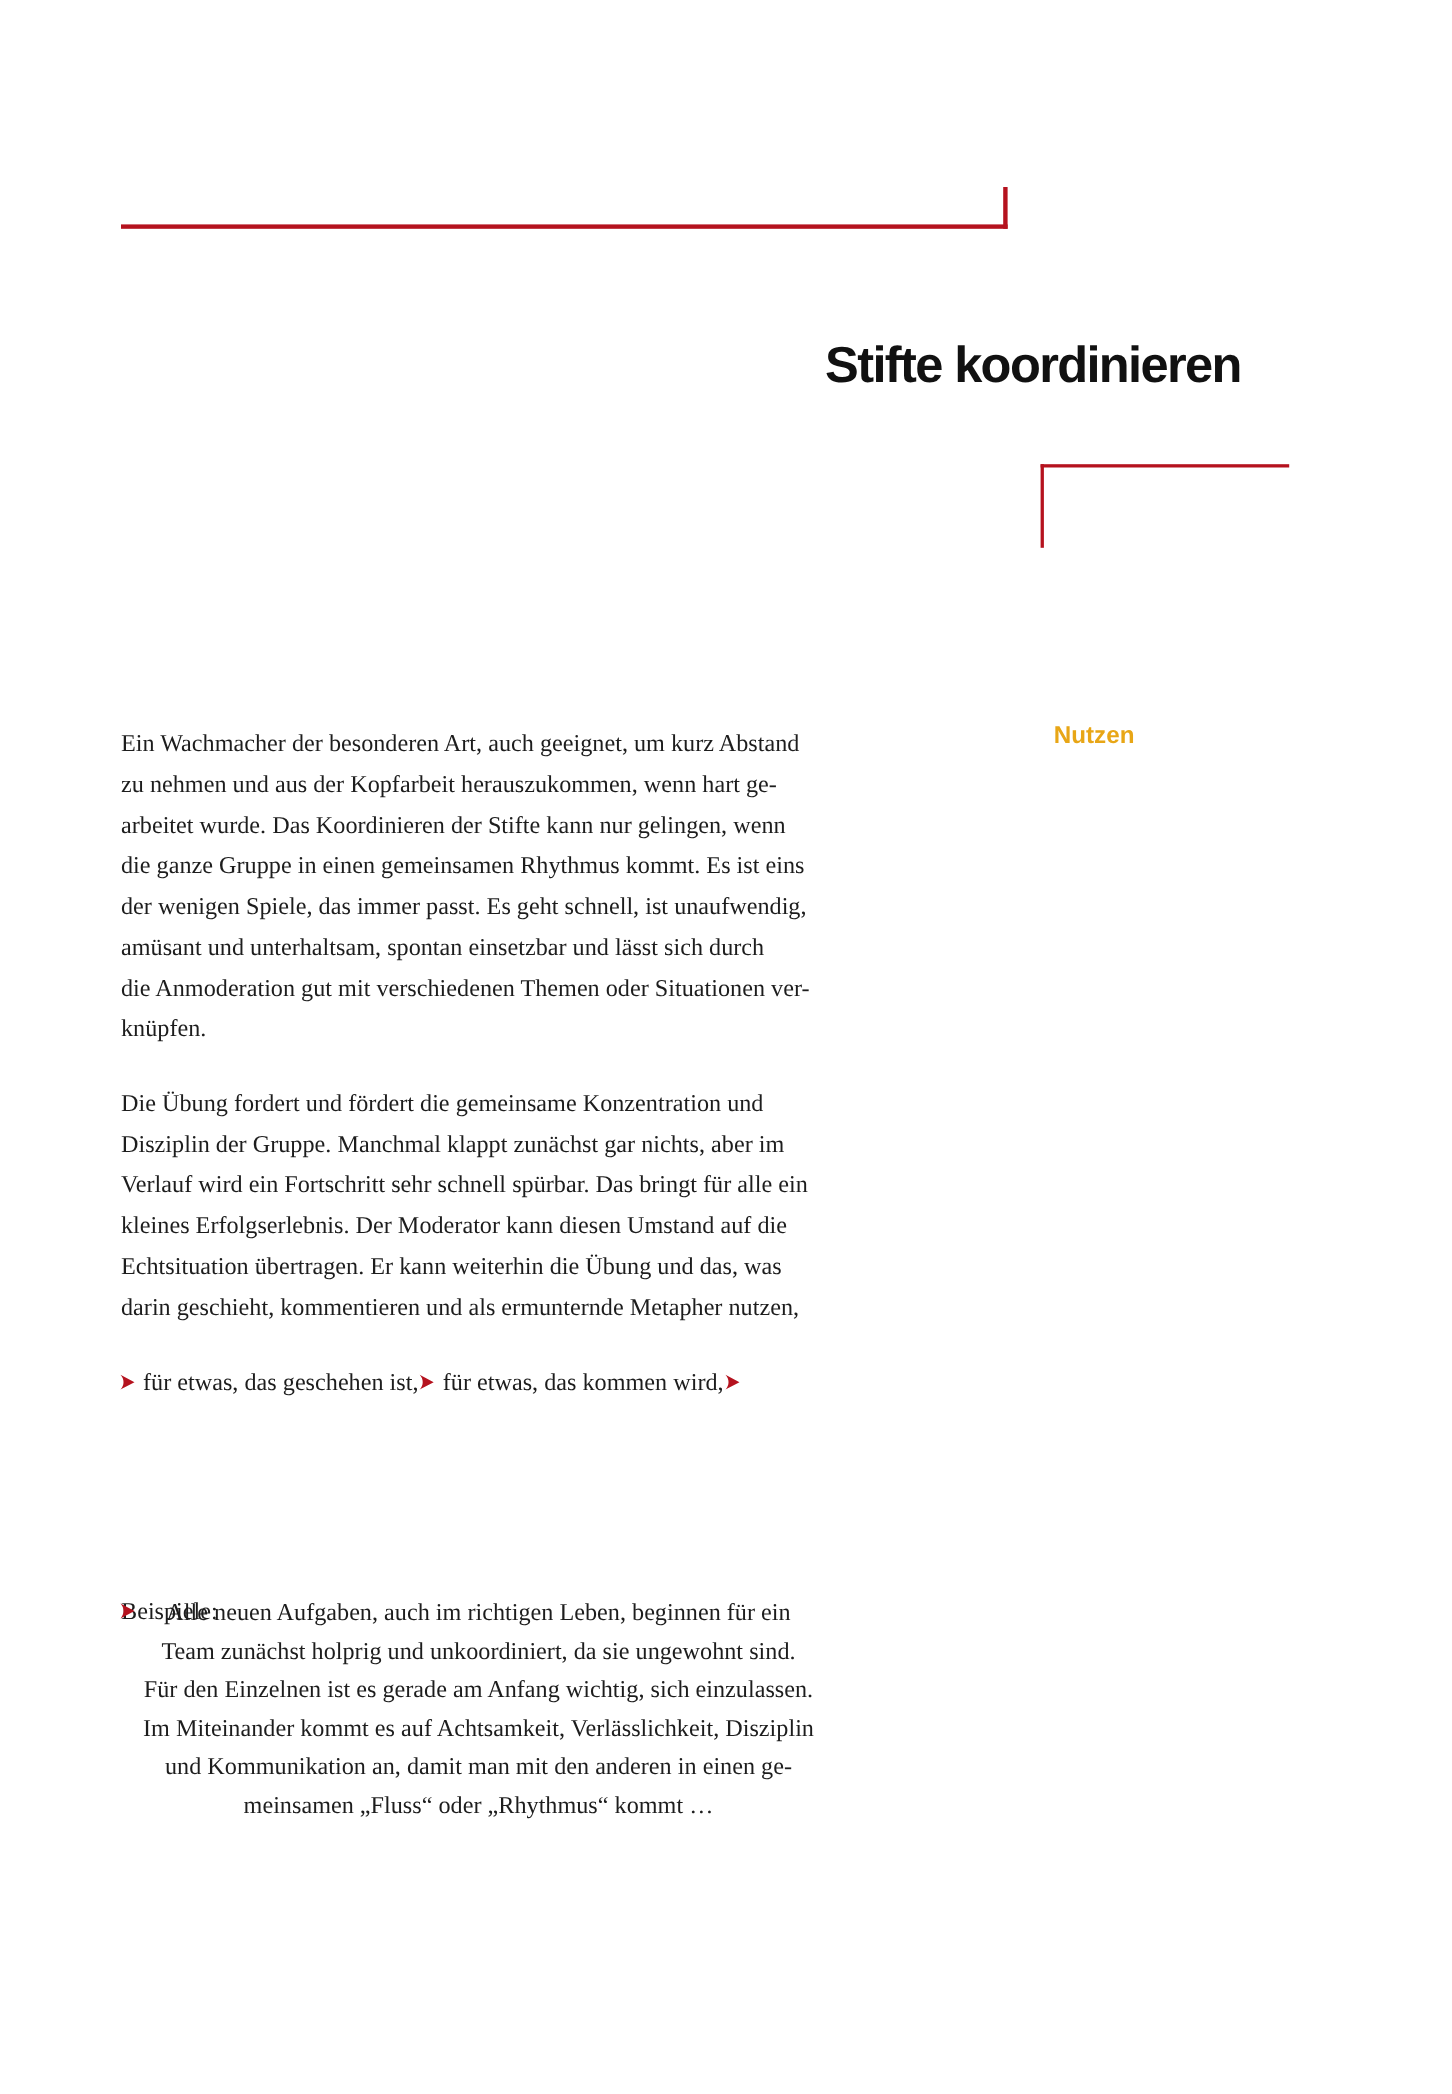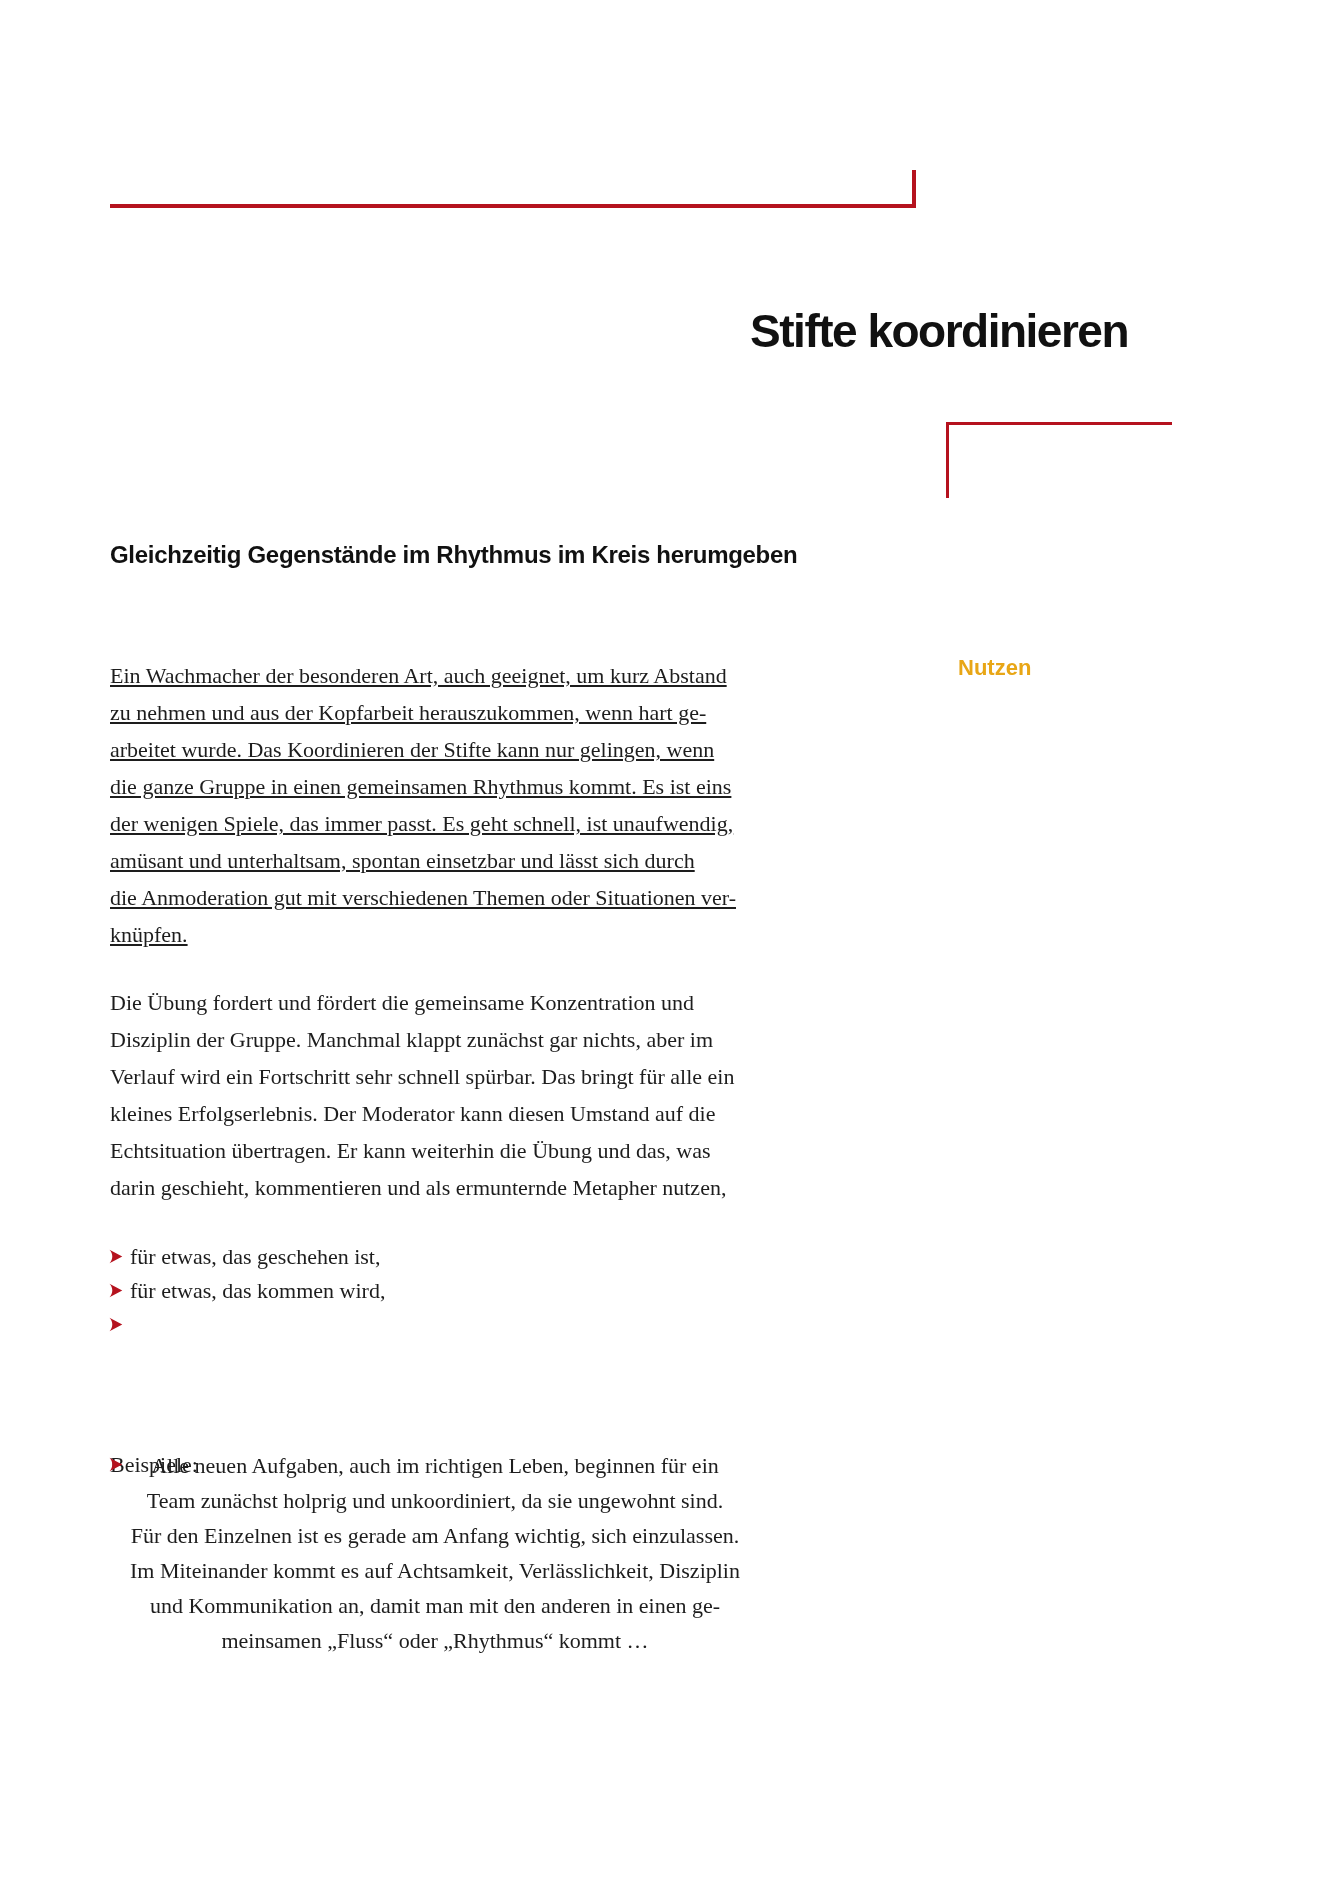--- a/index.html
+++ b/index.html
@@ -54,24 +54,24 @@
     color:var(--note);
     text-align:center;
   }
   
   .body-text{
     font-size:22px;
     line-height:37px;
     white-space:pre-line;
     width:820px;
   }
-  .p1{left:110px;top:657px;text-decoration:underline;}
+  .p1{left:110px;top:657px;}
   .p2{left:110px;top:984px;}
   
-  .bullet-list{left:108px;width:820px;display:flex;flex-direction:column;}
+  .bullet-list{left:108px;width:820px;display:flex;flex-direction:row;}
   .list1{top:1240px;}
   .list2{top:1448px;}
   .bullet-item{display:flex;align-items:flex-start;}
   .bullet-marker{flex:0 0 22px;padding-top:9px;}
   .bullet-marker svg{display:block;}
   .bullet-text{
     font-size:22px;
     line-height:34px;
     white-space:pre-line;
   }
@@ -96,21 +96,20 @@
 <div class="page">
 
   <div class="abs rule rule-top-h"></div>
   <div class="abs rule rule-top-v"></div>
 
   <div class="abs title">Stifte koordinieren</div>
 
   <div class="abs rule corner-h"></div>
   <div class="abs rule corner-v"></div>
 
-  <div class="abs subtitle">Gleichzeitig Gegenstände im Rhythmus im Kreis herumgeben</div>
 
   <div class="abs margin-note">Nutzen</div>
 
   <div class="abs body-text p1">Ein Wachmacher der besonderen Art, auch geeignet, um kurz Abstand
 zu nehmen und aus der Kopfarbeit herauszukommen, wenn hart ge-
 arbeitet wurde. Das Koordinieren der Stifte kann nur gelingen, wenn
 die ganze Gruppe in einen gemeinsamen Rhythmus kommt. Es ist eins
 der wenigen Spiele, das immer passt. Es geht schnell, ist unaufwendig,
 amüsant und unterhaltsam, spontan einsetzbar und lässt sich durch
 die Anmoderation gut mit verschiedenen Themen oder Situationen ver-

